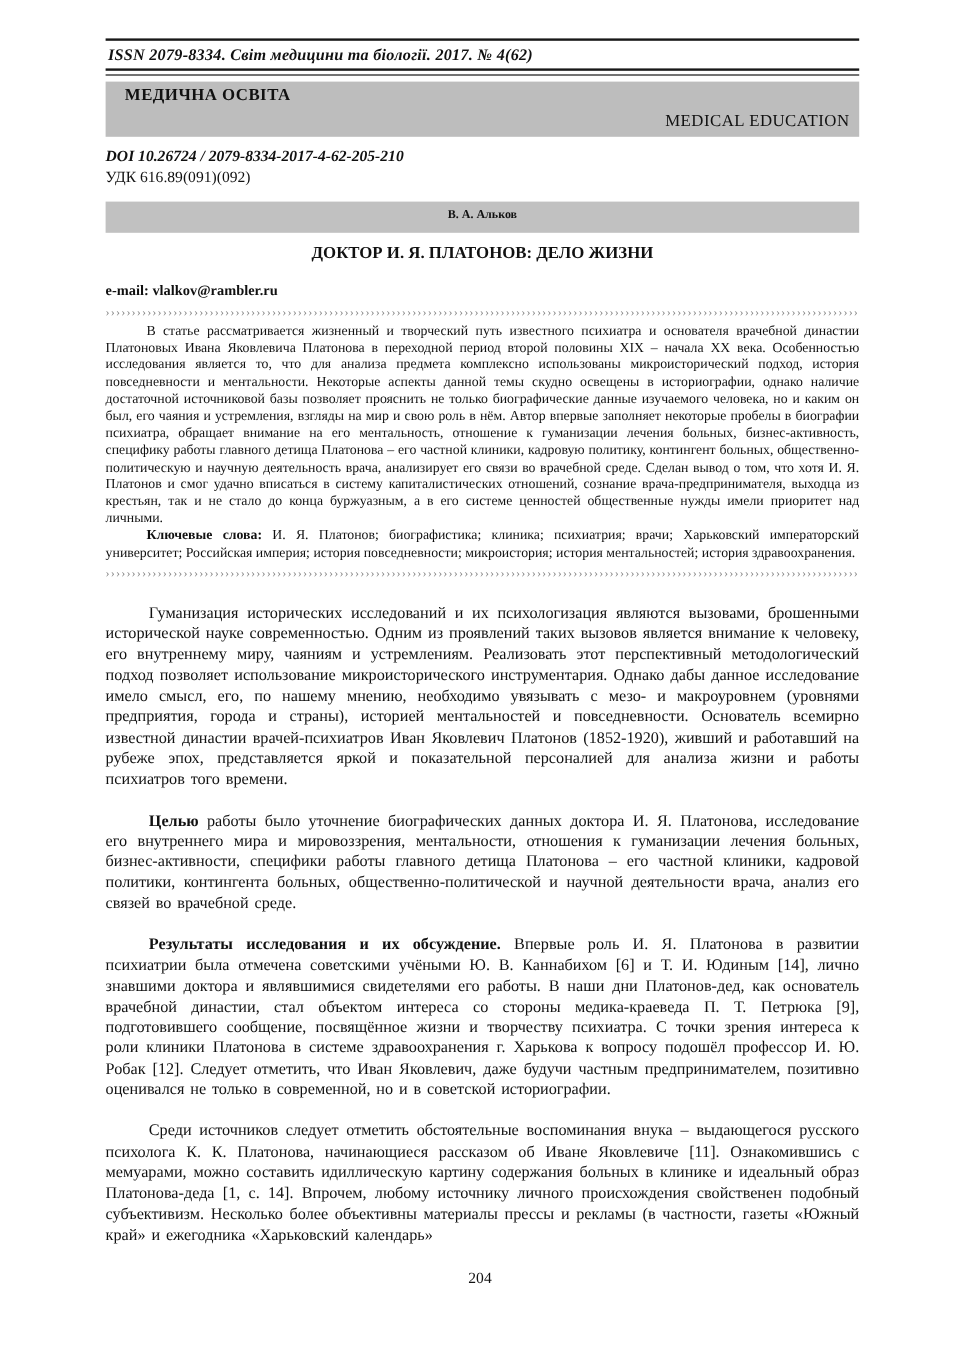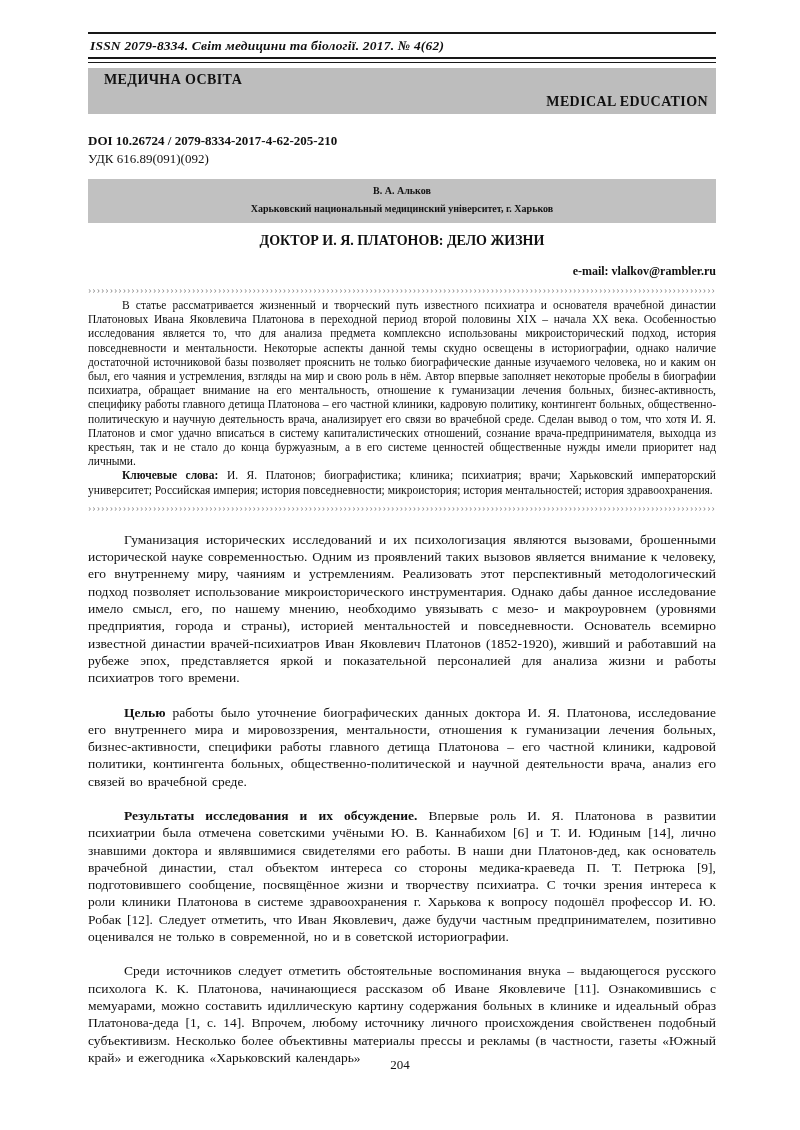--- a/index.html
+++ b/index.html
@@ -13,30 +13,30 @@
   .content { position:absolute; left:88px; top:32px; width:628px; }
 
   .issn-top-rule { border-top:2px solid #181818; }
   .issn-text { font-weight:bold; font-style:italic; font-size:13.5px; padding:4px 0 3px 2px; letter-spacing:0.2px; }
   .issn-rule-a { border-top:2px solid #181818; }
   .issn-rule-b { border-top:1px solid #181818; margin-top:3px; }
 
   .banner { margin-top:5px; height:46px; padding:4px 8px 4px 8px;
             display:flex; flex-direction:column; justify-content:space-between; }
   .banner-uk { font-weight:bold; font-size:14px; letter-spacing:0.4px; }
-  .banner-en { font-weight:bold; font-size:14px; text-align:right; letter-spacing:0.4px; }
+  .banner-en { font-weight:normal; font-size:14px; text-align:right; letter-spacing:0.4px; }
 
-  .doi { margin-top:19px; font-weight:bold; font-size:13px; }
+  .doi { margin-top:8px; font-weight:bold; font-size:13px;font-style:italic; }
   .udk { margin-top:2px; font-weight:normal; font-size:13px; }
 
   .author-box { margin-top:12px; text-align:center; font-weight:bold; font-size:10px;
                 padding:3px 0 5px; line-height:18px; }
 
   .article-title { margin-top:10px; text-align:center; font-weight:bold; font-size:14px;font-family:Liberation Serif, serif; }
-  .email { margin-top:15px; text-align:right; font-weight:bold; font-size:12px; }
+  .email { margin-top:15px; text-align:left; font-weight:bold; font-size:12px; }
 
   .divider { margin-top:6px; font-size:10px; color:#8d8d8d; letter-spacing:1px;
              white-space:nowrap; overflow:hidden; height:11px; line-height:10px; }
 
   .abstract-block { margin-top:2px; font-size:11.5px; line-height:14.2px; text-align:justify; }
   .abstract-block p { text-indent:34px; }
 
   .nir-note { margin-top:12px; font-style:italic; font-size:13px; line-height:17px;
               text-align:justify; text-indent:46px; word-spacing:2px; }
 
@@ -60,21 +60,20 @@
     <div class="banner" style="background: rgb(189, 189, 189); padding-left: 16px;">
       <div class="banner-uk">МЕДИЧНА ОСВІТА</div>
       <div class="banner-en">MEDICAL EDUCATION</div>
     </div>
 
     <div class="doi">DOI 10.26724 / 2079-8334-2017-4-62-205-210</div>
     <div class="udk">УДК 616.89(091)(092)</div>
 
     <div class="author-box" style="background: rgb(193, 193, 193);">
       <div>В. А. Альков</div>
-      <div>Харьковский национальный медицинский університет, г. Харьков</div>
     </div>
 
     <div class="article-title">ДОКТОР И. Я. ПЛАТОНОВ: ДЕЛО ЖИЗНИ</div>
 
     <div class="email">e-mail: vlalkov@rambler.ru</div>
 
     <div class="divider">››››››››››››››››››››››››››››››››››››››››››››››››››››››››››››››››››››››››››››››››››››››››››››››››››››››››››››››››››››››››››››››››››››››››››››››››››››››››››››››››››››››››››</div>
 
     <div class="abstract-block">
       <p>В статье рассматривается жизненный и творческий путь известного психиатра и основателя врачебной династии Платоновых Ивана Яковлевича Платонова в переходной период второй половины XIX – начала XX века. Особенностью исследования является то, что для анализа предмета комплексно использованы микроисторический подход, история повседневности и ментальности. Некоторые аспекты данной темы скудно освещены в историографии, однако наличие достаточной источниковой базы позволяет прояснить не только биографические данные изучаемого человека, но и каким он был, его чаяния и устремления, взгляды на мир и свою роль в нём. Автор впервые заполняет некоторые пробелы в биографии психиатра, обращает внимание на его ментальность, отношение к гуманизации лечения больных, бизнес-активность, специфику работы главного детища Платонова – его частной клиники, кадровую политику, контингент больных, общественно-политическую и научную деятельность врача, анализирует его связи во врачебной среде. Сделан вывод о том, что хотя И. Я. Платонов и смог удачно вписаться в систему капиталистических отношений, сознание врача-предпринимателя, выходца из крестьян, так и не стало до конца буржуазным, а в его системе ценностей общественные нужды имели приоритет над личными.</p>

